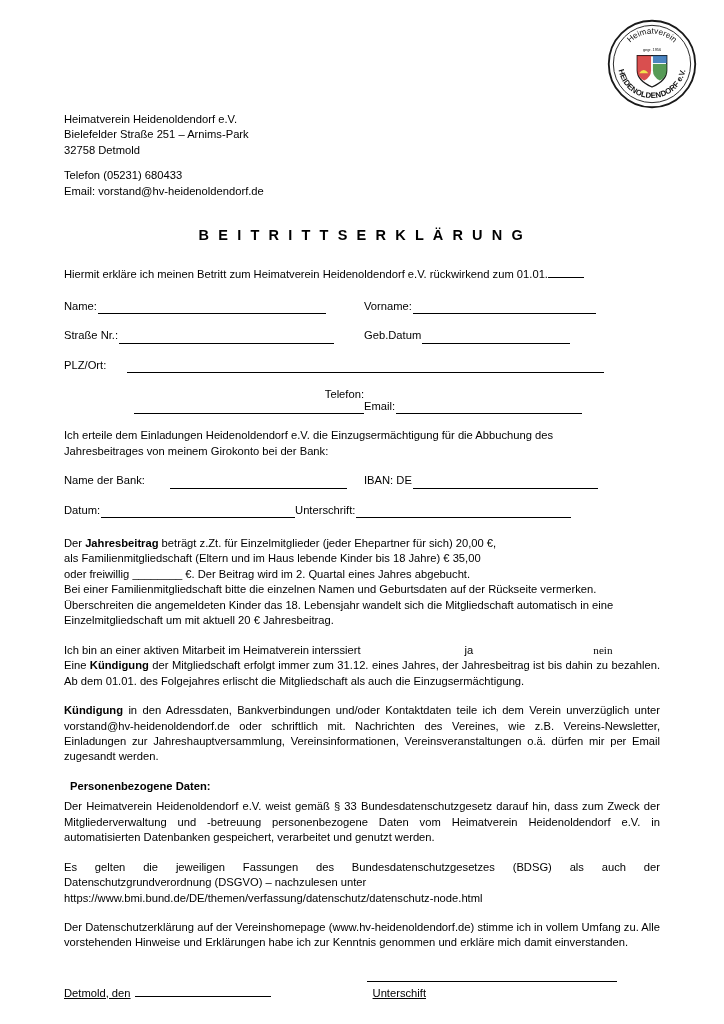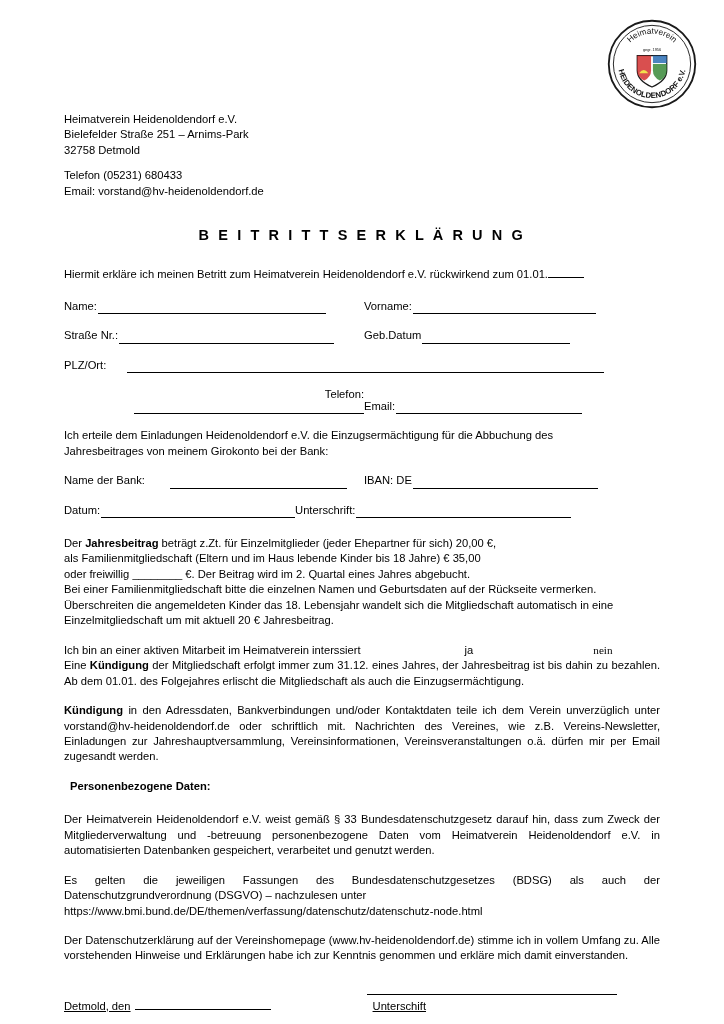--- a/index.html
+++ b/index.html
@@ -282,21 +282,21 @@
     </div>
 
     <div class="para justify">
       <span>Eine </span><b>Kündigung</b><span> der Mitgliedschaft erfolgt immer zum 31.12. eines Jahres, der Jahresbeitrag ist bis dahin zu bezahlen. Ab dem 01.01. des Folgejahres erlischt die Mitgliedschaft als auch die Einzugsermächtigung.</span>
     </div>
 
     <div class="para justify">
       <b>Kündigung</b><span> in den Adressdaten, Bankverbindungen und/oder Kontaktdaten teile ich dem Verein unverzüglich unter vorstand@hv-heidenoldendorf.de oder schriftlich mit. Nachrichten des Vereines, wie z.B. Vereins-Newsletter, Einladungen zur Jahreshauptversammlung, Vereinsinformationen, Vereinsveranstaltungen o.ä. dürfen mir per Email zugesandt werden.</span>
     </div>
 
-    <div class="para" style="margin-bottom:18px;padding-left:6px;">
+    <div class="para" style="margin-bottom:5px;padding-left:6px;">
       <b>Personenbezogene Daten:</b>
     </div>
     <div class="para justify">Der Heimatverein Heidenoldendorf e.V. weist gemäß § 33 Bundesdatenschutzgesetz darauf hin, dass zum Zweck der Mitgliederverwaltung und -betreuung personenbezogene Daten vom Heimatverein Heidenoldendorf e.V. in automatisierten Datenbanken gespeichert, verarbeitet und genutzt werden.</div>
     <div class="para-block justify">
       <div class="justify">Es gelten die jeweiligen Fassungen des Bundesdatenschutzgesetzes (BDSG) als auch der Datenschutzgrundverordnung (DSGVO) – nachzulesen unter</div>
       <div>https://www.bmi.bund.de/DE/themen/verfassung/datenschutz/datenschutz-node.html</div>
     </div>
     <div class="para justify">Der Datenschutzerklärung auf der Vereinshomepage (www.hv-heidenoldendorf.de) stimme ich in vollem Umfang zu. Alle vorstehenden Hinweise und Erklärungen habe ich zur Kenntnis genommen und erkläre mich damit einverstanden.</div>
 
     <div class="sig-row">

